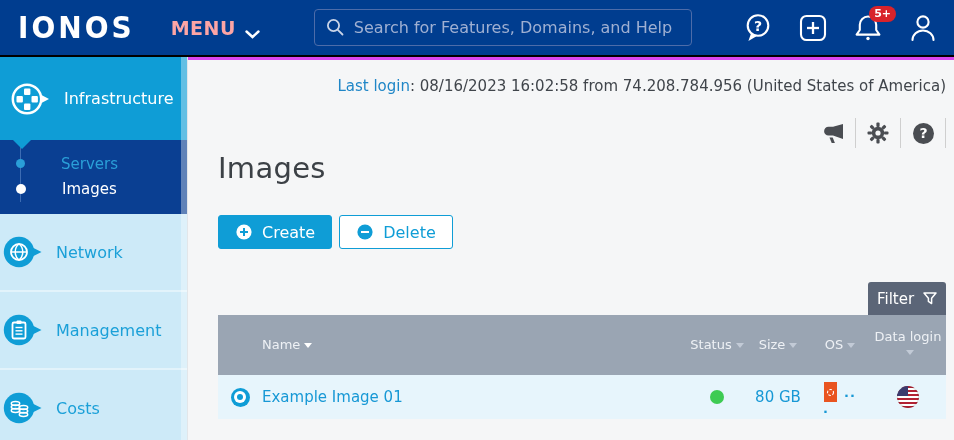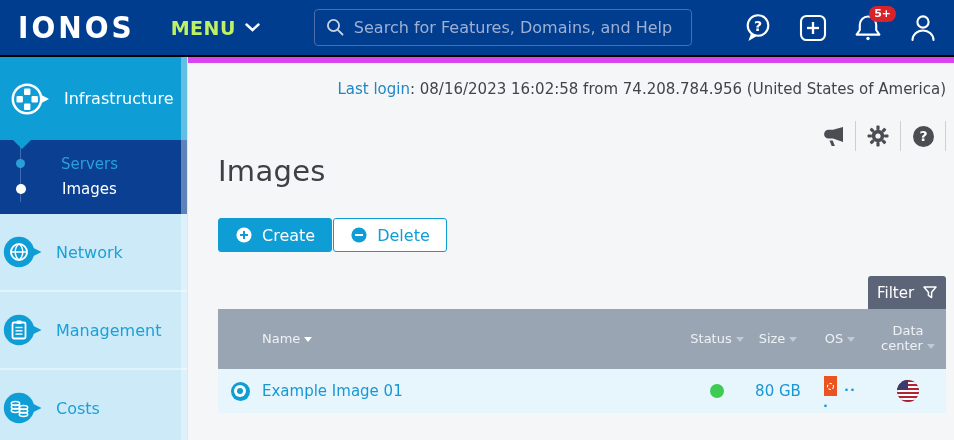--- a/index.html
+++ b/index.html
@@ -11,21 +11,21 @@
   }
   *{box-sizing:border-box;margin:0;padding:0}
   html,body{width:954px;height:440px;overflow:hidden}
   body{font-family:"DejaVu Sans","Liberation Sans",sans-serif;background:var(--content-bg)}
 
   
   .topbar{height:57px;background:var(--brand-navy);display:flex;align-items:center;
           border-bottom:2px solid #000000;position:relative;z-index:10}
   .logo{color:#fff;font-size:28px;font-weight:800;letter-spacing:3px;margin-left:18px;
         transform:scaleY(1.08);cursor:pointer;font-family:"DejaVu Sans",sans-serif}
-  .menu-btn{display:flex;align-items:center;gap:9px;margin-left:36px;color:#bef264;
+  .menu-btn{display:flex;align-items:flex-end;gap:9px;margin-left:36px;color:#fca5a5;
             font-size:19px;font-weight:700;letter-spacing:.5px;cursor:pointer}
   .search{margin-left:54px;width:378px;height:37px;border:1px solid #4d6ca9;border-radius:4px;
           display:flex;align-items:center;padding:16px 11px;background:transparent}
   .search input{flex:1;background:transparent;border:none;outline:none;color:#fff;
                 font-size:16px;margin-left:9px;font-family:inherit}
   .search input::placeholder{color:#9fb0d2}
   .top-icons{margin-left:auto;margin-right:16px;display:flex;align-items:center;gap:25px}
   .tb-icon{position:relative;width:30px;height:32px;display:flex;align-items:center;
            justify-content:center;cursor:pointer}
   .badge{position:absolute;top:-6px;right:-13px;background:var(--badge-red);color:#fff;
@@ -49,35 +49,35 @@
   .subitem{display:flex;align-items:center;height:25px;padding-left:16px;cursor:pointer;position:relative}
   .bullet{width:9px;height:9px;border-radius:50%;background:#2a9fd8;z-index:1;flex-shrink:0}
   .subitem .slbl{color:#2a9fd8;font-size:15px;margin-left:36px}
   .subitem.active .bullet{background:#fff;width:10px;height:10px}
   .subitem.active .slbl{color:#fff}
   .side-item{height:78px;background:var(--sidebar-light);display:flex;align-items:center;
              padding-left:2px;cursor:pointer;border-bottom:2px solid #e2f3fb}
   .side-item .lbl{color:var(--sidebar-label);font-size:16px;margin-left:12px}
 
   
-  .content{flex:1;background:var(--content-bg);border-top:6px solid #d946ef;
+  .content{flex:1;background:var(--content-bg);border-top:3px solid #d946ef;
            padding:0 8px 0 30px;position:relative}
   .last-login{margin-top:17px;text-align:right;font-size:15px;color:var(--text-dark)}
   .last-login a{color:var(--link-blue);text-decoration:none;cursor:pointer}
   .quick-icons{margin-top:23px;display:flex;justify-content:flex-end;align-items:center}
   .q{width:45px;height:30px;display:flex;align-items:center;justify-content:center;
      border-right:1px solid #cfcfcf;cursor:pointer}
   .page-title{margin-top:3px;font-size:29px;font-weight:500;color:#3c4146;letter-spacing:.3px}
-  .actions{margin-top:30px;display:flex;gap:1px}
+  .actions{margin-top:30px;display:flex;gap:7px}
   .actions button{height:34px;border-radius:3px;font-size:16px;display:flex;align-items:center;
                   gap:9px;padding:0 16px;cursor:pointer;font-family:inherit}
   .btn-create{background:var(--accent-cyan);color:#fff;border:1px solid var(--accent-cyan)}
   .btn-delete{background:#fff;color:var(--accent-cyan);border:1px solid var(--accent-cyan)}
 
-  .table-wrap{margin-top:24px}
+  .table-wrap{margin-top:33px}
   .filter-row{display:flex;justify-content:flex-end}
   .filter-btn{width:78px;height:33px;background:var(--filter-gray);color:#fff;border:none;
               border-radius:3px 3px 0 0;font-size:15px;display:flex;align-items:center;
               justify-content:center;gap:9px;cursor:pointer;font-family:inherit}
 
   .grid{display:grid;grid-template-columns:44px 1fr 58px 64px 60px 76px;align-items:center}
   .thead{background:var(--table-header);height:60px;color:#eef1f5;font-size:13px}
   .th{text-align:center;line-height:1.15;padding:0 2px}
   .th-name{text-align:left;padding-left:0}
   .arrow{display:inline-block;width:0;height:0;border-left:4px solid transparent;
@@ -324,21 +324,21 @@
         <span class="th">
           <span>Status</span><span class="arrow"></span>
         </span>
         <span class="th">
           <span>Size</span><span class="arrow"></span>
         </span>
         <span class="th">
           <span>OS</span><span class="arrow"></span>
         </span>
         <span class="th">
-          <span>Data center</span><span class="arrow"></span>
+          <span>Data login</span><span class="arrow"></span>
         </span>
       </div>
 
       <div class="grid trow">
         <span class="radio-cell">
           <span class="radio"></span>
         </span>
         <a class="name-link">Example Image 01</a>
         <span class="center-cell">
           <span class="dot"></span>

